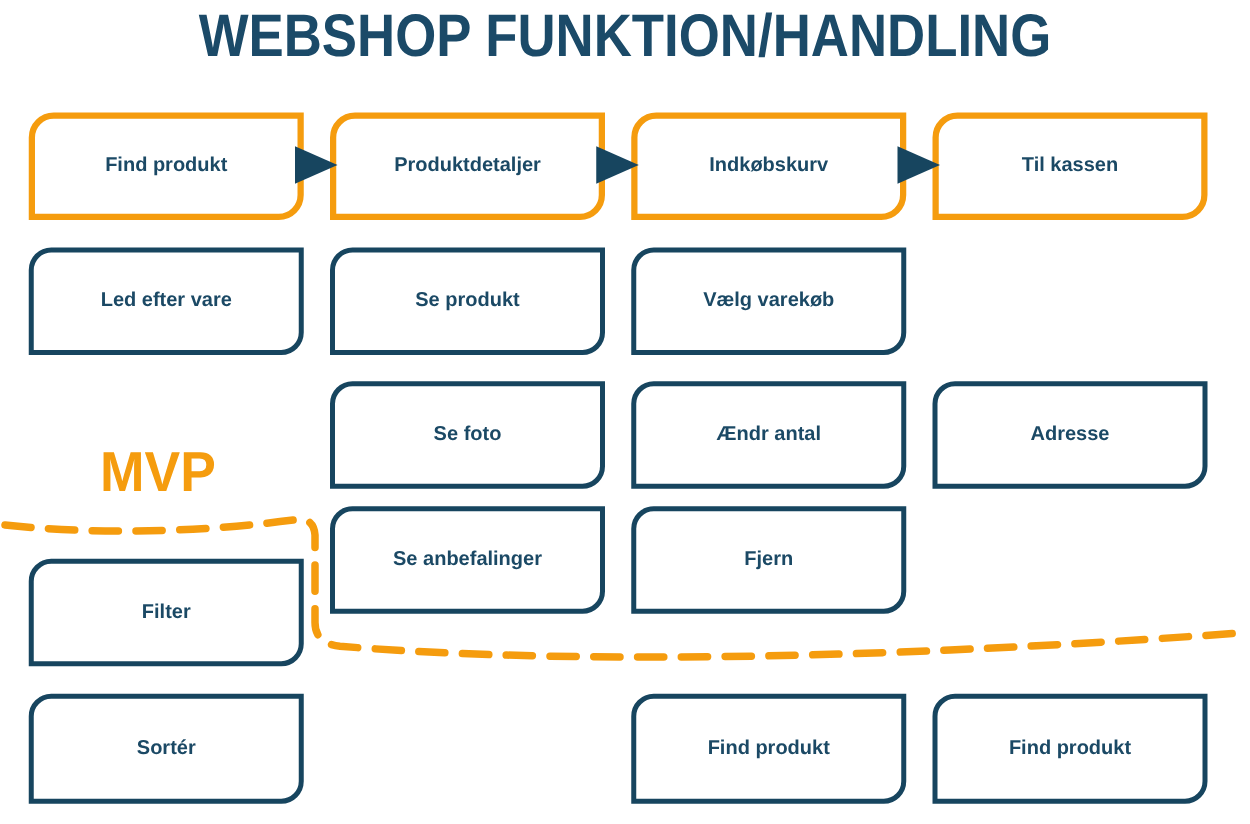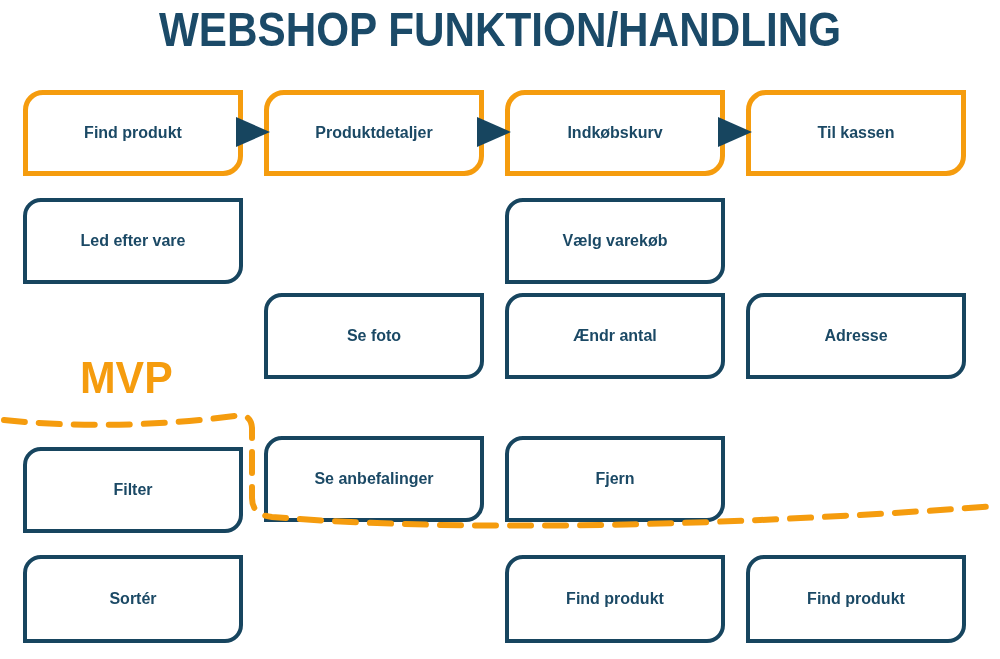--- a/index.html
+++ b/index.html
@@ -51,22 +51,22 @@
     border-radius: 20px 0 20px 0;
   }
   
   .c1 { left: 23px; }
   .c2 { left: 264px; }
   .c3 { left: 505px; }
   .c4 { left: 746px; }
   
   .r1 { top: 90px; }
   .r2 { top: 198px; }
-  .r3 { top: 293px; }
-  .r4 { top: 436px; }
+  .r3 { top: 305px; }
+  .r4 { top: 405px; }
   .rf { top: 447px; }  
   .r5 { top: 555px; height: 88px; }
   .arrow {
     position: absolute;
     top: 117px;
     width: 0;
     height: 0;
     border-top: 15px solid transparent;
     border-bottom: 15px solid transparent;
     border-left: 34px solid #17455f;
@@ -101,20 +101,21 @@
   <div class="box header r1 c1">Find produkt</div>
   <div class="box header r1 c2">Produktdetaljer</div>
   <div class="box header r1 c3">Indkøbskurv</div>
   <div class="box header r1 c4">Til kassen</div>
 
   <div class="arrow a1"></div>
   <div class="arrow a2"></div>
   <div class="arrow a3"></div>
 
   <div class="box r2 c1">Led efter vare</div>
+  <div class="box r2 c2">Se produkt</div>
   <div class="box r2 c3">Vælg varekøb</div>
 
   <div class="box r3 c2">Se foto</div>
   <div class="box r3 c3">Ændr antal</div>
   <div class="box r3 c4">Adresse</div>
 
   <div class="box r4 c2">Se anbefalinger</div>
   <div class="box r4 c3">Fjern</div>
 
   <div class="box rf c1">Filter</div>

